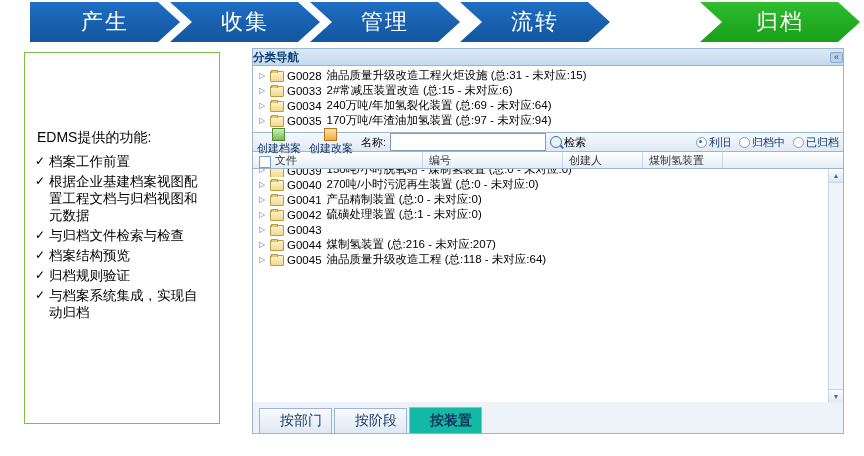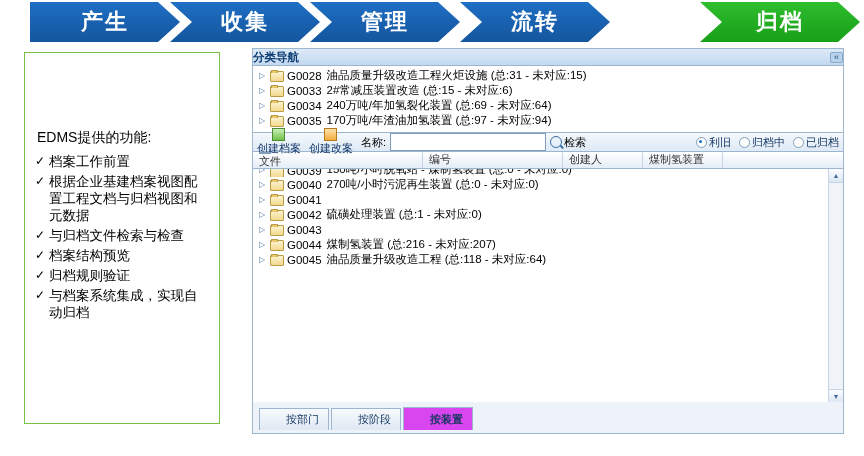--- a/index.html
+++ b/index.html
@@ -27,21 +27,21 @@
   }
   .chev {
     position: absolute;
     top: 2px;
     height: 40px;
     display: flex;
     align-items: center;
     justify-content: center;
     color: #ffffff;
     font-size: 22px;
-    font-weight: bold;
+    font-weight: normal;
     letter-spacing: 2px;
     -webkit-clip-path: polygon(0 0, calc(100% - 22px) 0, 100% 50%, calc(100% - 22px) 100%, 0 100%, 22px 50%);
     clip-path: polygon(0 0, calc(100% - 22px) 0, 100% 50%, calc(100% - 22px) 100%, 0 100%, 22px 50%);
   }
   .chev.first {
     -webkit-clip-path: polygon(0 0, calc(100% - 22px) 0, 100% 50%, calc(100% - 22px) 100%, 0 100%);
     clip-path: polygon(0 0, calc(100% - 22px) 0, 100% 50%, calc(100% - 22px) 100%, 0 100%);
   }
   .chev-blue {
     background: linear-gradient(to bottom, #1f6fc4 0%, #1961b0 50%, #14579e 100%);
@@ -274,24 +274,23 @@
     display: flex;
     align-items: center;
     font-size: 11px;
     color: #333;
     box-sizing: border-box;
   }
   .col {
     border-right: 1px solid #c6d5e6;
     height: 100%;
     display: flex;
-    align-items: flex-start;
+    align-items: flex-end;
     padding-left: 6px;
     box-sizing: border-box;
-    flex-direction: column;
   }
   .col.c0 { width: 170px; }
   .col.c1 { width: 140px; }
   .col.c2 { width: 80px; }
   .col.c3 { width: 80px; }
   .col.c4 { width: 100px; border-right: none; }
   .chk {
     width: 10px; height: 10px;
     border: 1px solid #7f9db9;
     background: #fff;
@@ -357,31 +356,31 @@
     bottom: 0;
     width: 100%;
     height: 31px;
     background: #eef3f9;
     display: flex;
     align-items: flex-start;
     padding: 6px 0 0 6px;
     box-sizing: border-box;
   }
   .btab {
-    font-size: 11px;
-    padding: 3px 9px 3px 26px;
+    font-size: 14px;
+    padding: 3px 9px 3px 20px;
     border: 1px solid #9cb6cf;
     border-bottom: none;
     background: linear-gradient(to bottom, #f7fafd, #dfe9f4);
     margin-right: 2px;
     color: #14365f;
   }
   .btab.active {
     font-weight: bold;
-    background: #d946ef;
+    background: #14b8a6;
     position: relative;
     top: -1px;
     padding-top: 4px;
   }
 </style>
 </head>
 <body>
 
 <div id="process-bar">
   <div class="chev chev-blue first" style="left:30px;width:150px;">
@@ -524,20 +523,21 @@
       <div class="list-row">
         <span class="tri">▷</span>
         <span class="folder"></span>
         <span class="node-id">G0040</span>
         <span>270吨/小时污泥再生装置 (总:0 - 未对应:0)</span>
       </div>
       <div class="list-row">
         <span class="tri">▷</span>
         <span class="folder"></span>
         <span class="node-id">G0041</span>
+        <span>产品精制装置 (总:0 - 未对应:0)</span>
       </div>
       <div class="list-row">
         <span class="tri">▷</span>
         <span class="folder"></span>
         <span class="node-id">G0042</span>
         <span>硫磺处理装置 (总:1 - 未对应:0)</span>
       </div>
       <div class="list-row">
         <span class="tri">▷</span>
         <span class="folder"></span>

